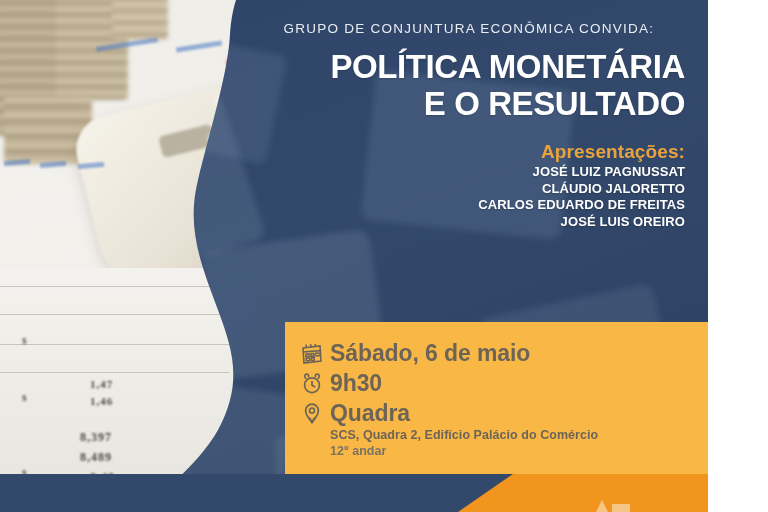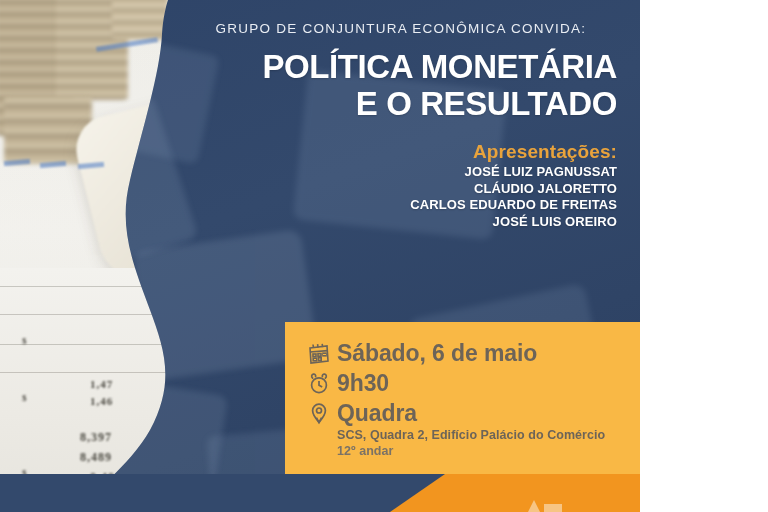--- a/index.html
+++ b/index.html
@@ -6,21 +6,21 @@
   * { margin:0; padding:0; box-sizing:border-box; }
   html,body { width:768px; height:512px; overflow:hidden; }
   body {
     font-family:"Liberation Sans", sans-serif;
     background:#ffffff;
     position:relative;
   }
 
   .flyer {
     position:absolute; inset:0;
-    width:640px; height:512px;
+    width:708px; height:512px;
     overflow:hidden;
   }
 
   
   .photo-layer {
     position:absolute; left:0; top:0; width:360px; height:512px;
     background:
       linear-gradient(160deg, rgba(238,236,230,0.0) 0%, rgba(230,228,222,0.35) 100%),
       linear-gradient(to bottom, #efeee9 0%, #f4f3ef 45%, #eceae4 100%);
   }
@@ -119,21 +119,21 @@
     font-size:13px; font-weight:700; color:#ffffff; line-height:1.27;
     letter-spacing:.1px; white-space:nowrap;
     text-shadow:0 1px 2px rgba(0,0,0,.2);
   }
 
   
   .info-card {
     position:absolute; left:285px; top:322px; right:0; height:152px;
     background:#f9b845; z-index:7;
   }
-  .info-rows { padding:18px 0 0 22px; }
+  .info-rows { padding:18px 0 0 15px; }
   .info-row { display:flex; align-items:flex-start; margin-bottom:3px; }
   .info-icon {
     width:30px; flex:0 0 30px; display:flex; align-items:flex-start;
     justify-content:flex-start; padding-top:2px;
   }
   .info-icon svg { display:block; }
   .info-main {
     font-size:23px; font-weight:700; color:#6d6458; line-height:1.17;
     letter-spacing:-0.1px;
   }

